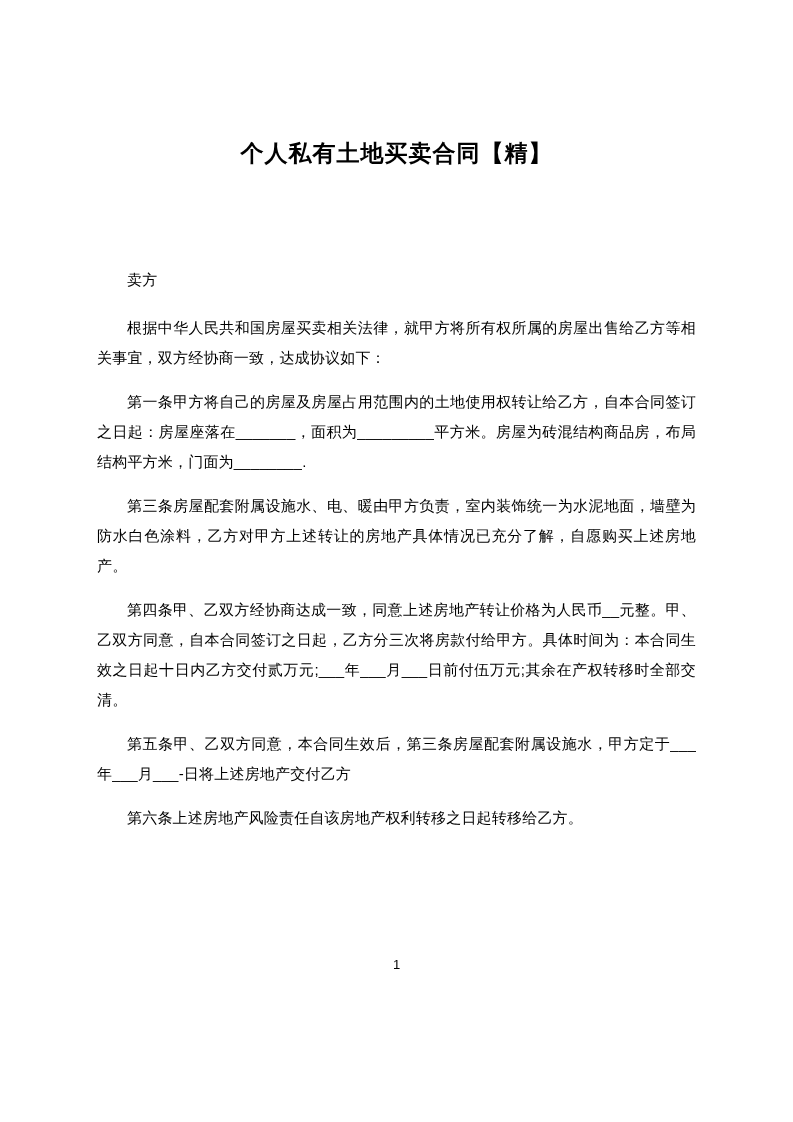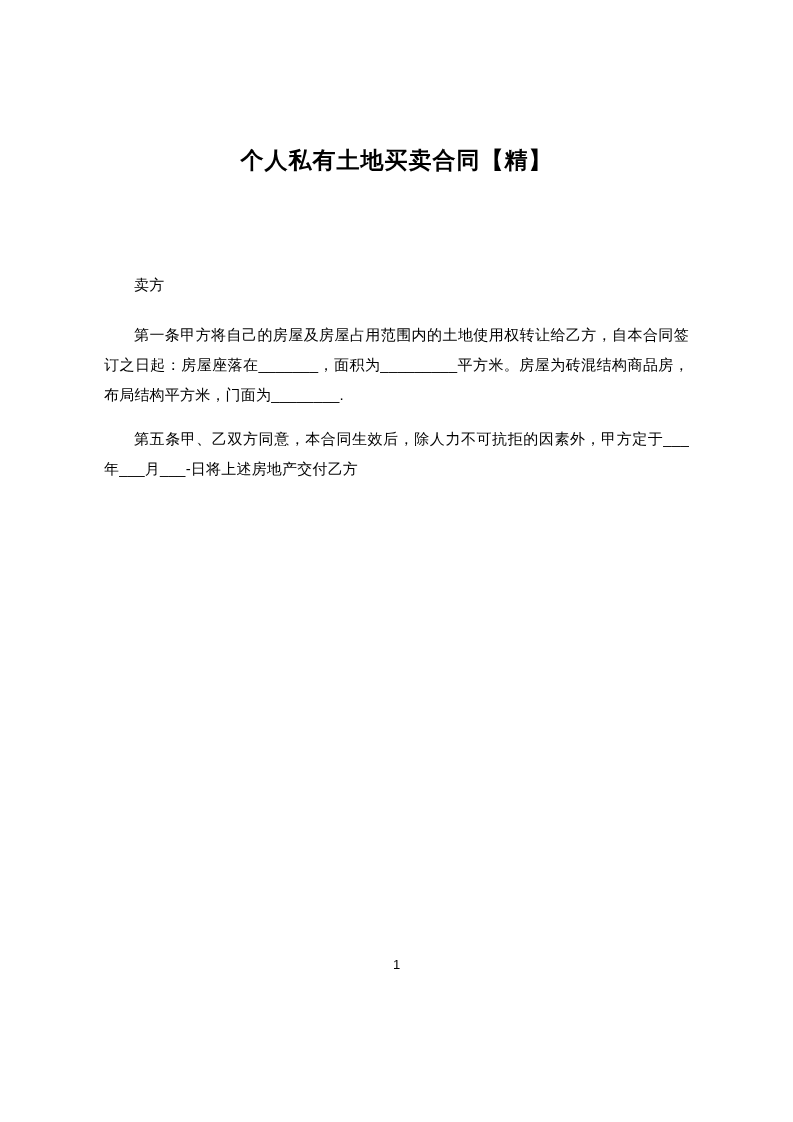--- a/index.html
+++ b/index.html
@@ -12,21 +12,21 @@
     height: 1122px;
     font-family: "Liberation Sans", "DejaVu Sans", sans-serif;
     color: #000000;
     position: relative;
     overflow: hidden;
   }
   .page {
     width: 793px;
     height: 1020px;
     box-sizing: border-box;
-    padding: 12px;
+    padding: 5px;
     position: relative;
   }
   .doc-title {
     text-align: center;
     font-size: 23px;
     font-weight: bold;
     letter-spacing: 1px;
     margin: 0;
     padding-top: 132px;
     line-height: 1.4;
@@ -42,40 +42,43 @@
     margin: 0 0 14px 0;
     text-align: justify;
     text-justify: inter-ideograph;
     letter-spacing: 0.2px;
   }
   p.indent {
     text-indent: 2em;
   }
   p.short {
     margin-bottom: 18px;
-    font-family: Liberation Mono, monospace;
   }
   .page-number {
     position: absolute;
     bottom: 48px;
     left: 0;
     width: 100%;
     text-align: center;
     font-size: 13px;
     color: #000000;
   }
 </style>
 </head>
 <body>
 
 <div class="page">
 
   <h1 class="doc-title">个人私有土地买卖合同【精】</h1>
 
   <div class="body-block">
     <p class="para indent short">卖方</p>
+    <p class="para indent">根据中华人民共和国房屋买卖相关法律，就甲方将所有权所属的房屋出售给乙方等相关事宜，双方经协商一致，达成协议如下：</p>
     <p class="para indent">第一条甲方将自己的房屋及房屋占用范围内的土地使用权转让给乙方，自本合同签订之日起：房屋座落在_______，面积为_________平方米。房屋为砖混结构商品房，布局结构平方米，门面为________.</p>
-    <p class="para indent">第五条甲、乙双方同意，本合同生效后，除人力不可抗拒的因素外，甲方定于___年___月___-日将上述房地产交付乙方</p>
+    <p class="para indent">第三条房屋配套附属设施水、电、暖由甲方负责，室内装饰统一为水泥地面，墙壁为防水白色涂料，乙方对甲方上述转让的房地产具体情况已充分了解，自愿购买上述房地产。</p>
+    <p class="para indent">第四条甲、乙双方经协商达成一致，同意上述房地产转让价格为人民币__元整。甲、乙双方同意，自本合同签订之日起，乙方分三次将房款付给甲方。具体时间为：本合同生效之日起十日内乙方交付贰万元;___年___月___日前付伍万元;其余在产权转移时全部交清。</p>
+    <p class="para indent">第五条甲、乙双方同意，本合同生效后，第三条房屋配套附属设施水，甲方定于___年___月___-日将上述房地产交付乙方</p>
+    <p class="para indent">第六条上述房地产风险责任自该房地产权利转移之日起转移给乙方。</p>
   </div>
 
   <div class="page-number">1</div>
 
 </div>
 
 </body></html>

